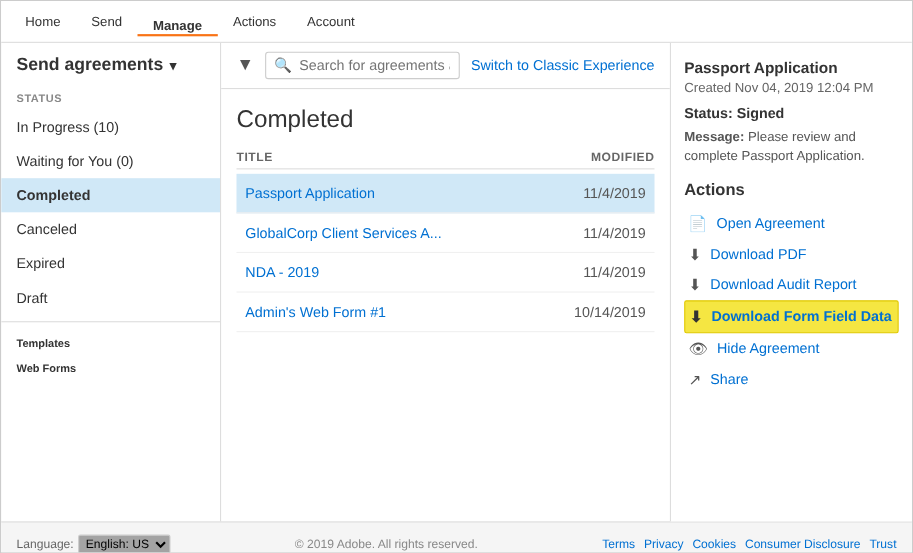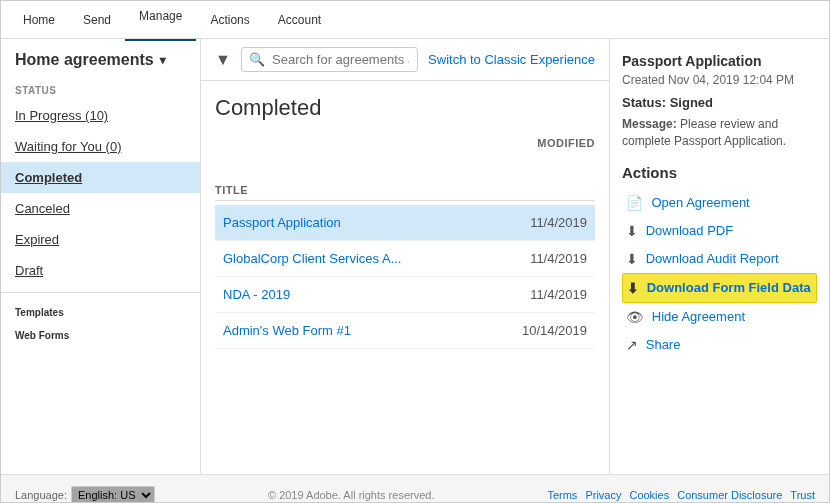--- a/index.html
+++ b/index.html
@@ -1,29 +1,29 @@
 <!DOCTYPE html>
 <html><head>
   <meta charset="utf-8">
   <style>
     * { box-sizing: border-box; margin: 0; padding: 0; }
     body { font-family: Arial, sans-serif; font-size: 13px; color: #333; background: #fff; width: 830px; height: 503px; overflow: hidden; border: 1px solid #ccc; }
     .nav-item { padding: 10px 14px; cursor: pointer; font-size: 12px; color: #333; text-decoration: none; }
-    .nav-item.active { color: #333; border-bottom: 2px solid #0c4a6e; font-weight: normal; padding-bottom: 16px; }
+    .nav-item.active { color: #333; border-bottom: 2px solid #f97316; font-weight: bold; padding-bottom: 1px; }
 
     
     .main-layout { display: flex; height: calc(503px - 38px - 30px); }
 
     
     .sidebar { width: 200px; border-right: 1px solid #ddd; display: flex; flex-direction: column; overflow: hidden; }
     .sidebar-header { padding: 12px 14px 8px; display: flex; align-items: center; font-size: 16px; font-weight: bold; cursor: pointer; }
     .sidebar-header .chevron { margin-left: 6px; font-size: 12px; }
     .sidebar-scroll { overflow-y: auto; flex: 1; }
     .sidebar-section-label { padding: 8px 14px 4px; font-size: 10px; color: #888; font-weight: bold; letter-spacing: 0.5px; text-transform: uppercase; }
-    .sidebar-item { padding: 8px 14px; cursor: pointer; font-size: 13px; color: #333; text-decoration: underline; }
+    .sidebar-item { padding: 8px 14px; cursor: pointer; font-size: 13px; color: #333; }
     .sidebar-item.active { background: #d0e8f7; font-weight: bold; }
     .sidebar-divider { border: none; border-top: 1px solid #ddd; margin: 6px 0; }
     .sidebar-templates-label { padding: 8px 14px 4px; font-size: 10px; color: #333; font-weight: bold; cursor: pointer; }
 
     
     .sidebar-scroll::-webkit-scrollbar { width: 6px; }
     .sidebar-scroll::-webkit-scrollbar-thumb { background: #ccc; border-radius: 3px; }
 
     
     .center-content { flex: 1; display: flex; flex-direction: column; overflow: hidden; }
@@ -31,21 +31,21 @@
     .switch-link { margin-left: auto; color: #0070d2; cursor: pointer; font-size: 13px; text-decoration: none; }
     .filter-icon { color: #555; font-size: 16px; cursor: pointer; }
     .search-box { display: flex; align-items: center; border: 1px solid #ccc; border-radius: 3px; padding: 4px 8px; flex: 1; max-width: 300px; }
     .search-box input { border: none; outline: none; font-size: 13px; width: 100%; background: transparent; color: #888; }
     .search-icon { color: #888; margin-right: 6px; font-size: 13px; }
 
     .center-main { flex: 1; overflow-y: auto; padding: 14px 14px 0; }
     .section-title { font-size: 22px; font-weight: normal; color: #333; margin-bottom: 12px; }
 
     .table-header { display: flex; padding: 4px 0; border-bottom: 1px solid #ddd; margin-bottom: 4px; }
-    .col-title { flex: 1; font-size: 11px; font-weight: bold; color: #666; text-transform: uppercase; letter-spacing: 0.5px; margin-top: 47px; }
+    .col-title { flex: 1; font-size: 11px; font-weight: bold; color: #666; text-transform: uppercase; letter-spacing: 0.5px; }
     .col-modified { width: 90px; font-size: 11px; font-weight: bold; color: #666; text-transform: uppercase; letter-spacing: 0.5px; text-align: right; }
 
     .table-row { display: flex; align-items: center; padding: 10px 8px; cursor: pointer; border-bottom: 1px solid #f0f0f0; }
     .table-row.selected { background: #d0e8f7; }
     .row-title { flex: 1; font-size: 13px; color: #0070d2; text-decoration: none; }
     .row-modified { width: 90px; font-size: 13px; color: #555; text-align: right; }
 
     
     .right-panel { width: 220px; border-left: 1px solid #ddd; padding: 14px 12px; overflow-y: auto; background: #fff; }
     .right-panel-title { font-size: 14px; font-weight: bold; color: #333; margin-bottom: 4px; }
@@ -77,21 +77,21 @@
     <a class="nav-item active">Manage</a>
     <a class="nav-item">Actions</a>
     <a class="nav-item">Account</a>
   </nav>
 </div>
 
 <div class="main-layout">
 
   <div class="sidebar">
     <div class="sidebar-header">
-      <span>Home agreements</span>
+      <span>Send agreements</span>
       <span class="chevron">▾</span>
     </div>
     <div class="sidebar-scroll">
       <div class="sidebar-section-label">STATUS</div>
       <div class="sidebar-item">In Progress (10)</div>
       <div class="sidebar-item">Waiting for You (0)</div>
       <div class="sidebar-item active">Completed</div>
       <div class="sidebar-item">Canceled</div>
       <div class="sidebar-item">Expired</div>
       <div class="sidebar-item">Draft</div>

